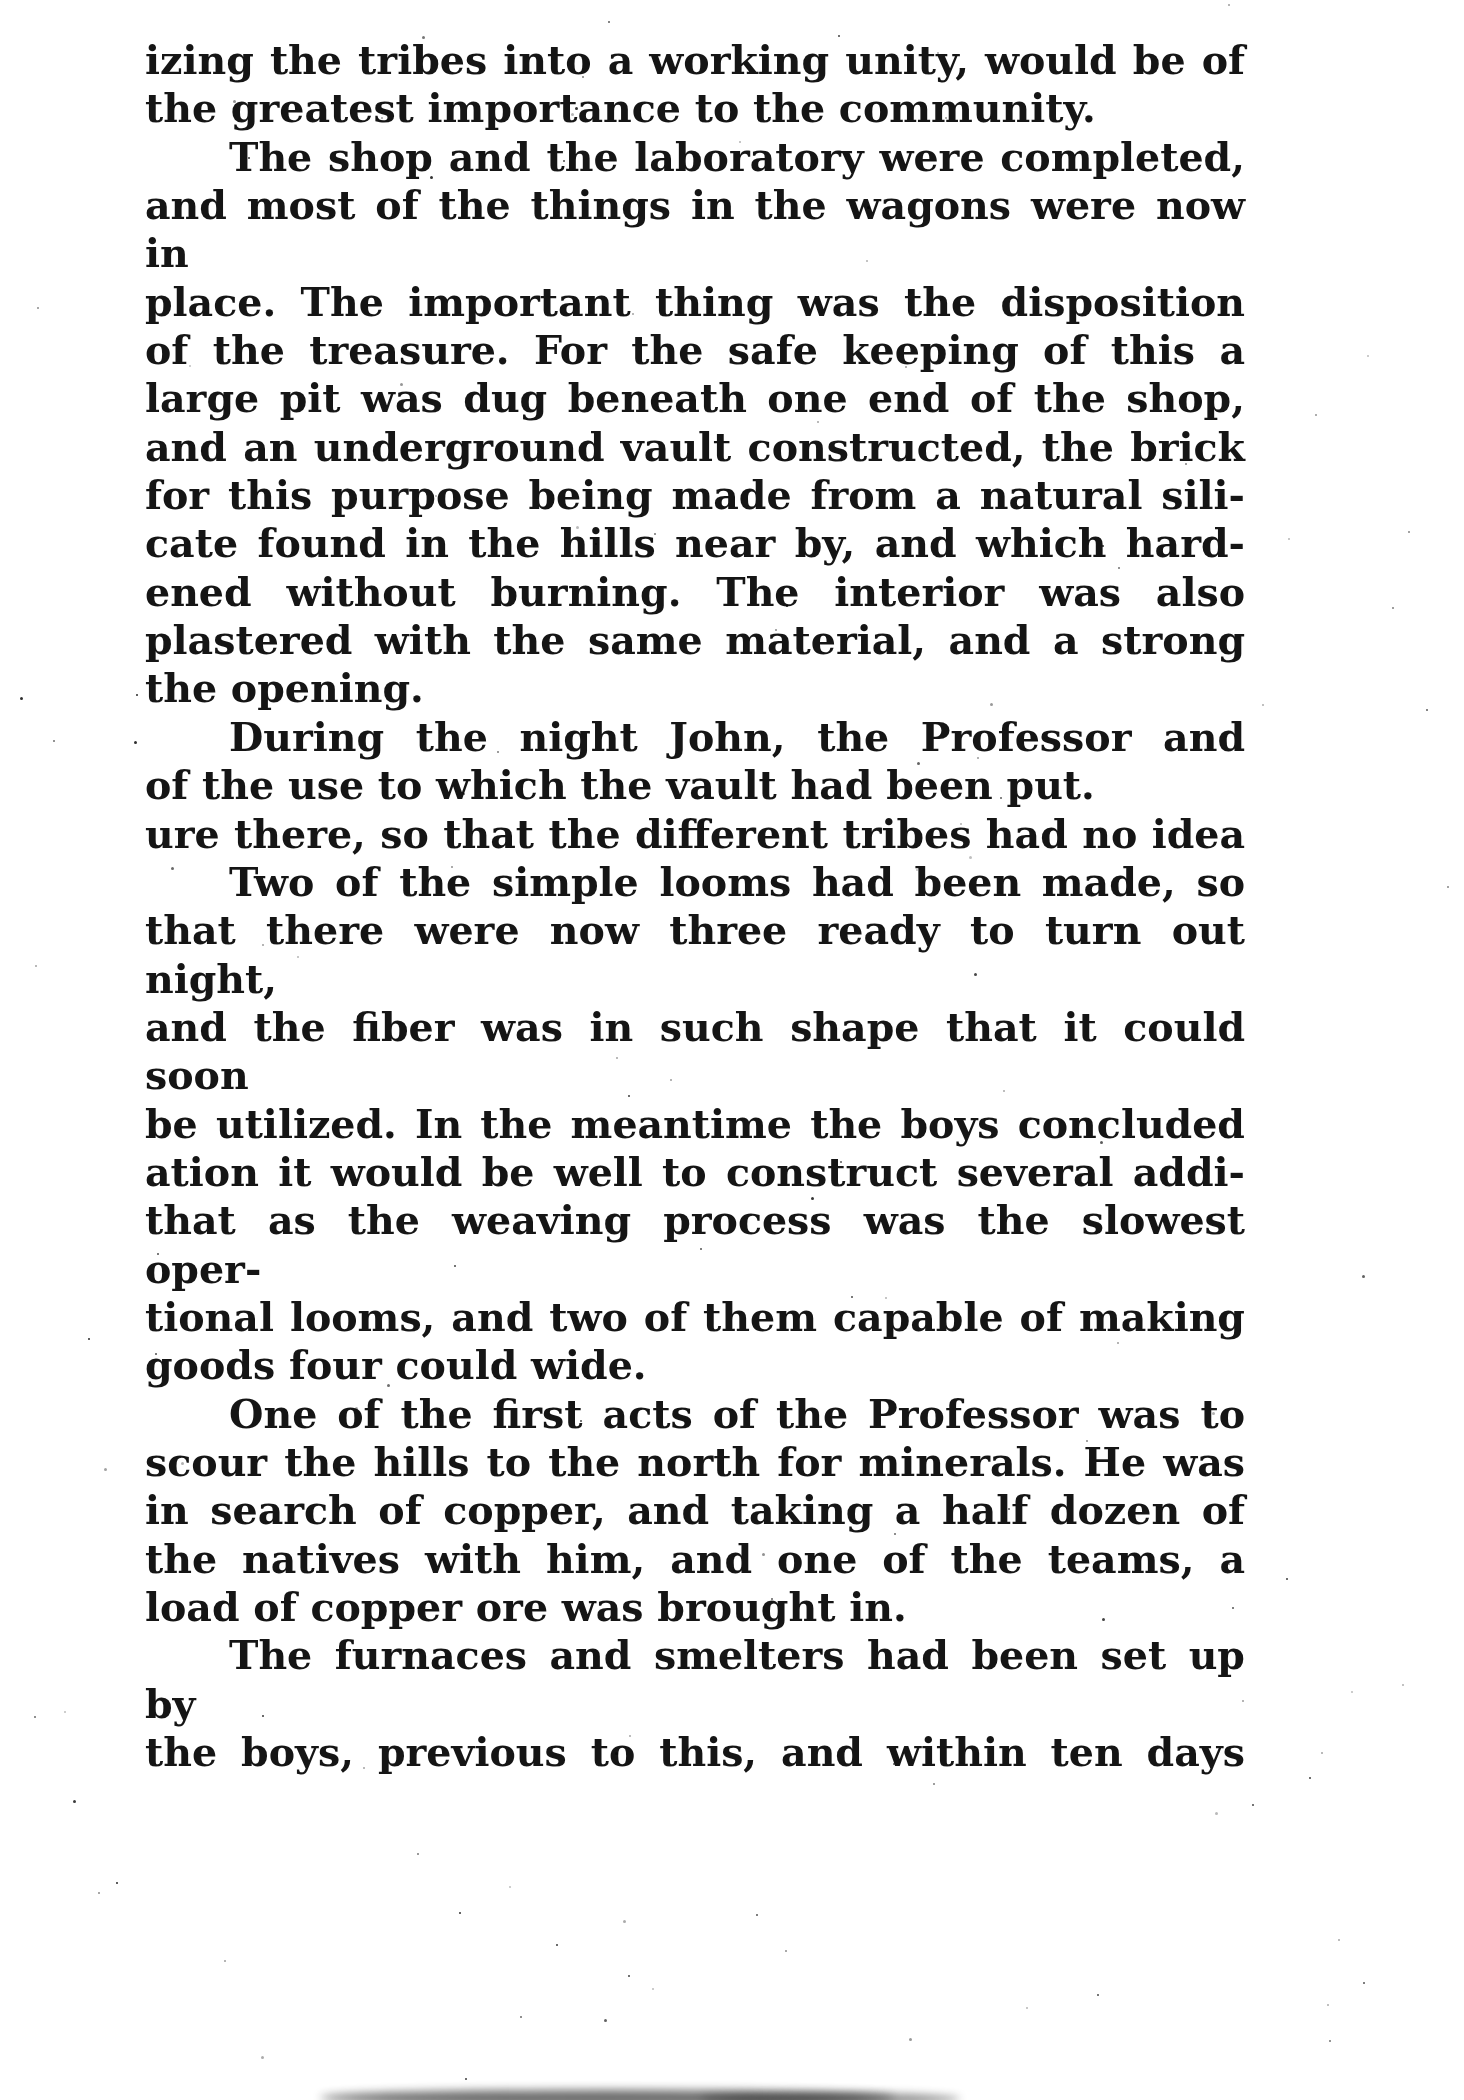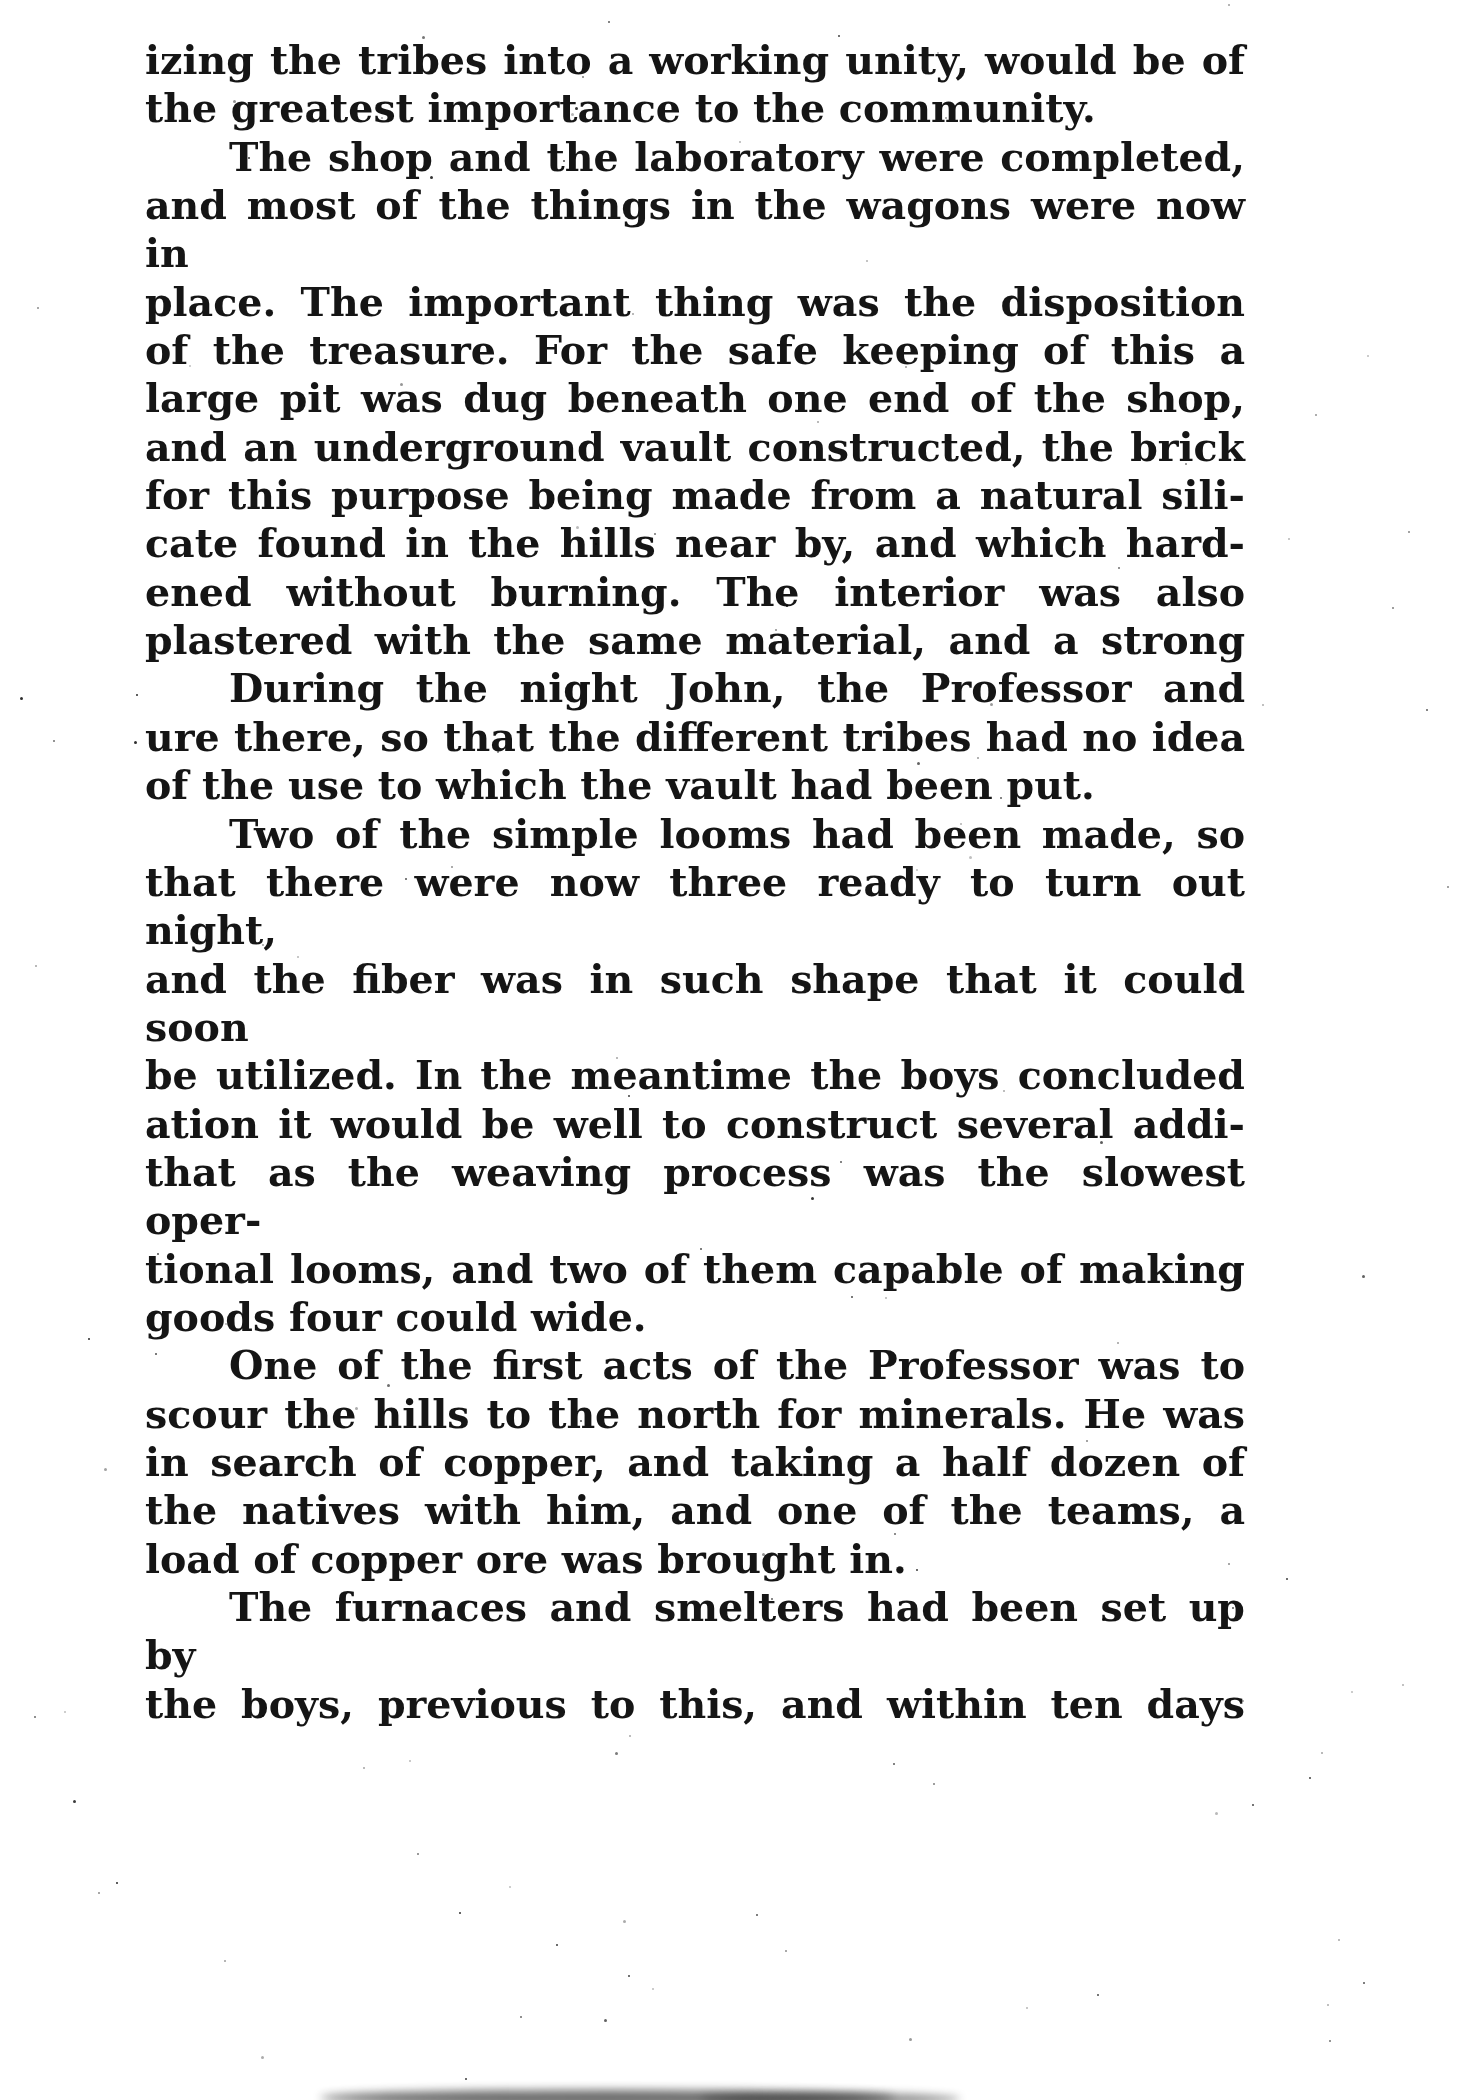--- a/index.html
+++ b/index.html
@@ -82,23 +82,24 @@
       <div class="tline indent">The shop and the laboratory were completed,</div>
       <div class="tline">and most of the things in the wagons were now in</div>
       <div class="tline">place. The important thing was the disposition</div>
       <div class="tline">of the treasure. For the safe keeping of this a</div>
       <div class="tline">large pit was dug beneath one end of the shop,</div>
       <div class="tline">and an underground vault constructed, the brick</div>
       <div class="tline">for this purpose being made from a natural sili-</div>
       <div class="tline">cate found in the hills near by, and which hard-</div>
       <div class="tline">ened without burning. The interior was also</div>
       <div class="tline">plastered with the same material, and a strong</div>
+      <div class="tline para-end">the opening.</div>
       <div class="tline indent">During the night John, the Professor and</div>
+      <div class="tline para-end">of the use to which the vault had been put.</div>
       <div class="tline">ure there, so that the different tribes had no idea</div>
-      <div class="tline para-end">of the use to which the vault had been put.</div>
       <div class="tline indent">Two of the simple looms had been made, so</div>
       <div class="tline">that there were now three ready to turn out night,</div>
       <div class="tline">and the fiber was in such shape that it could soon</div>
       <div class="tline">be utilized. In the meantime the boys concluded</div>
       <div class="tline">ation it would be well to construct several addi-</div>
       <div class="tline">that as the weaving process was the slowest oper-</div>
       <div class="tline">tional looms, and two of them capable of making</div>
       <div class="tline para-end">goods four could wide.</div>
       <div class="tline indent">One of the first acts of the Professor was to</div>
       <div class="tline">scour the hills to the north for minerals. He was</div>

